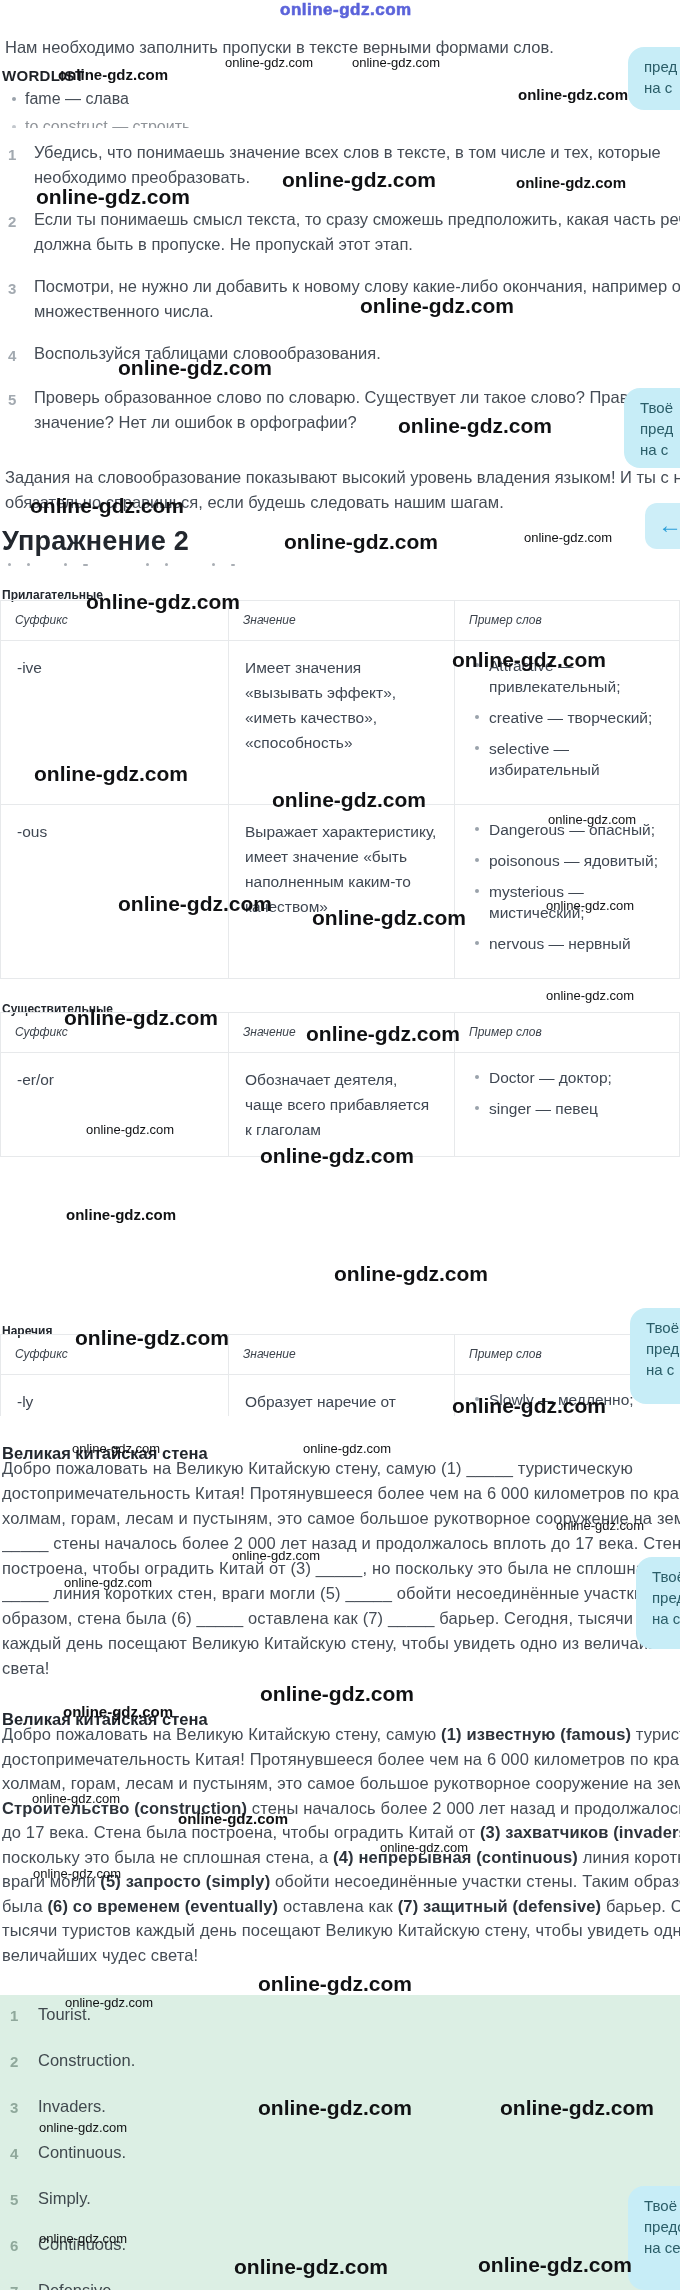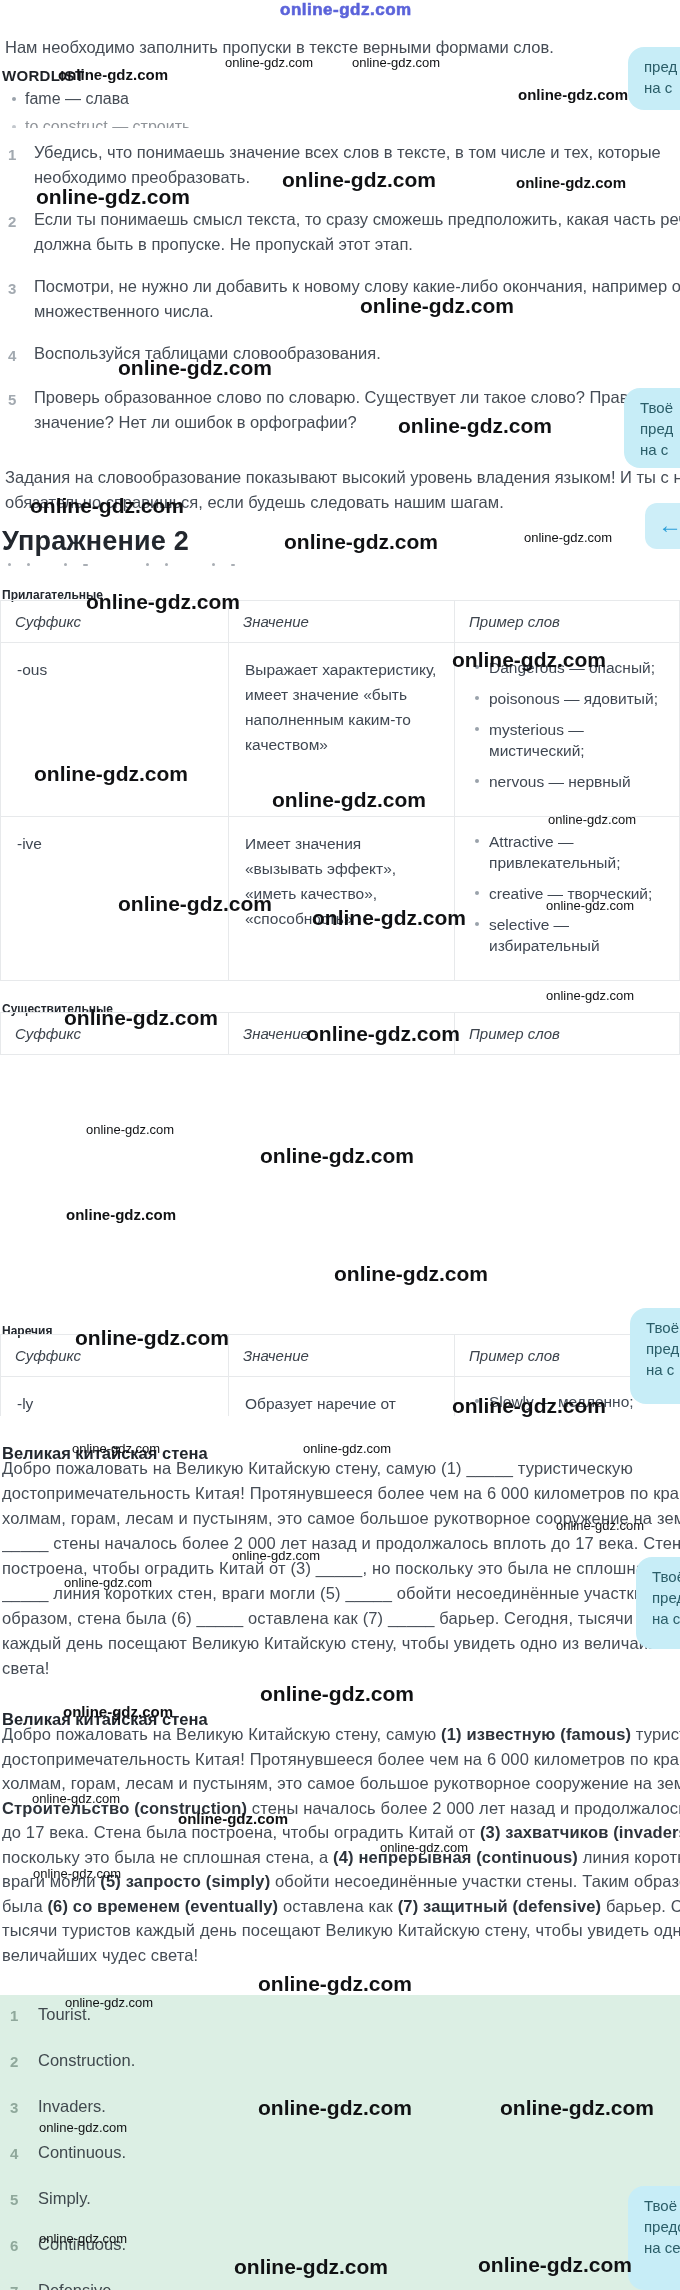--- a/index.html
+++ b/index.html
@@ -29,21 +29,21 @@
   .junk{top:552px;left:8px;width:520px;height:8px;}
   .junk i{display:inline-block;width:3px;height:3px;border-radius:50%;background:#a9aeb4;margin-right:16px;}
   .junk i:nth-child(2){margin-right:34px}.junk i:nth-child(4){margin-right:58px;width:5px;height:2px;border-radius:1px}
   .junk i:nth-child(6){margin-right:44px}.junk i:nth-child(8){margin-right:70px;width:4px;height:2px;border-radius:1px}
   
   .sec-h{position:absolute;left:2px;font-size:12px;font-weight:800;color:#22272e;}
   .tbl-wrap{position:absolute;left:0;width:679px;}
   .tbl-wrap.clipped{max-height:82px;overflow:hidden;}
   table.tbl{border-collapse:collapse;width:679px;table-layout:fixed;}
   .tbl th,.tbl td{border:1px solid #e7e9eb;vertical-align:top;text-align:left;}
-  .tbl th{font-style:italic;font-weight:400;font-size:15px;color:#3d444d;padding:12px 14px;height:40px;box-sizing:border-box;}
+  .tbl th{font-style:italic;font-weight:400;font-size:12px;color:#3d444d;padding:12px 14px;height:40px;box-sizing:border-box;}
   .tbl td{font-size:15.5px;color:#3f4752;padding:14px 16px;line-height:25px;box-sizing:border-box;}
   ul.ex{margin:0;padding:0 0 0 4px;list-style:none;}
   ul.ex li{position:relative;padding-left:14px;margin-bottom:10px;line-height:21px;}
   ul.ex li:before{content:"";position:absolute;left:0;top:8px;width:4px;height:4px;border-radius:50%;background:#9aa2ab;}
   
   .wall-h{position:absolute;left:2px;font-size:16.5px;font-weight:800;color:#22272e;}
   .wall{position:absolute;left:2px;width:752px;font-size:16.5px;line-height:25px;letter-spacing:.15px;overflow:hidden;}
   #wall1{top:1456px;max-height:232px;}
   #wall2{top:1722px;max-height:270px;line-height:24.5px;}
   .wall b{color:#2d333b;}
@@ -116,59 +116,69 @@
             <col style="width:228px">
             <col style="width:226px">
             <col style="width:225px">
           </colgroup>
           <tbody>
             <tr>
               <th>Суффикс</th>
               <th>Значение</th>
               <th>Пример слов</th>
             </tr>
+            <tr style="height:164px">
+              <td>-ive</td>
+              <td>Имеет значения «вызывать эффект», «иметь качество», «способность»</td>
+              <td>
+                <ul class="ex">
+                  <li>Attractive — привлекательный;</li>
+                  <li>creative — творческий;</li>
+                  <li>selective — избирательный</li>
+                </ul>
+              </td>
+            </tr>
             <tr style="height:168px">
               <td>-ous</td>
               <td>Выражает характеристику, имеет значение «быть наполненным каким-то качеством»</td>
               <td>
                 <ul class="ex">
                   <li>Dangerous — опасный;</li>
                   <li>poisonous — ядовитый;</li>
                   <li>mysterious — мистический;</li>
                   <li>nervous — нервный</li>
-                </ul>
-              </td>
-            </tr>
-            <tr style="height:164px">
-              <td>-ive</td>
-              <td>Имеет значения «вызывать эффект», «иметь качество», «способность»</td>
-              <td>
-                <ul class="ex">
-                  <li>Attractive — привлекательный;</li>
-                  <li>creative — творческий;</li>
-                  <li>selective — избирательный</li>
                 </ul>
               </td>
             </tr>
           </tbody>
         </table>
       </div>
       <h3 class="sec-h" style="top: 990px;">Существительные</h3>
       <div class="tbl-wrap" style="top: 1012px;">
         <table class="tbl">
           <colgroup>
             <col style="width:228px">
             <col style="width:226px">
             <col style="width:225px">
           </colgroup>
           <tbody>
             <tr>
               <th>Суффикс</th>
               <th>Значение</th>
               <th>Пример слов</th>
+            </tr>
+            <tr style="height:86px">
+              <td>-er/or</td>
+              <td>Обозначает деятеля, чаще всего прибавляется к глаголам</td>
+              <td>
+                <ul class="ex">
+                  <li>Doctor — доктор;</li>
+                  <li>singer — певец</li>
+                </ul>
+              </td>
             </tr>
           </tbody>
         </table>
       </div>
       <h3 class="sec-h" style="top: 1312px;">Наречия</h3>
       <div class="tbl-wrap clipped" style="top: 1334px;">
         <table class="tbl">
           <colgroup>
             <col style="width:228px">
             <col style="width:226px">

